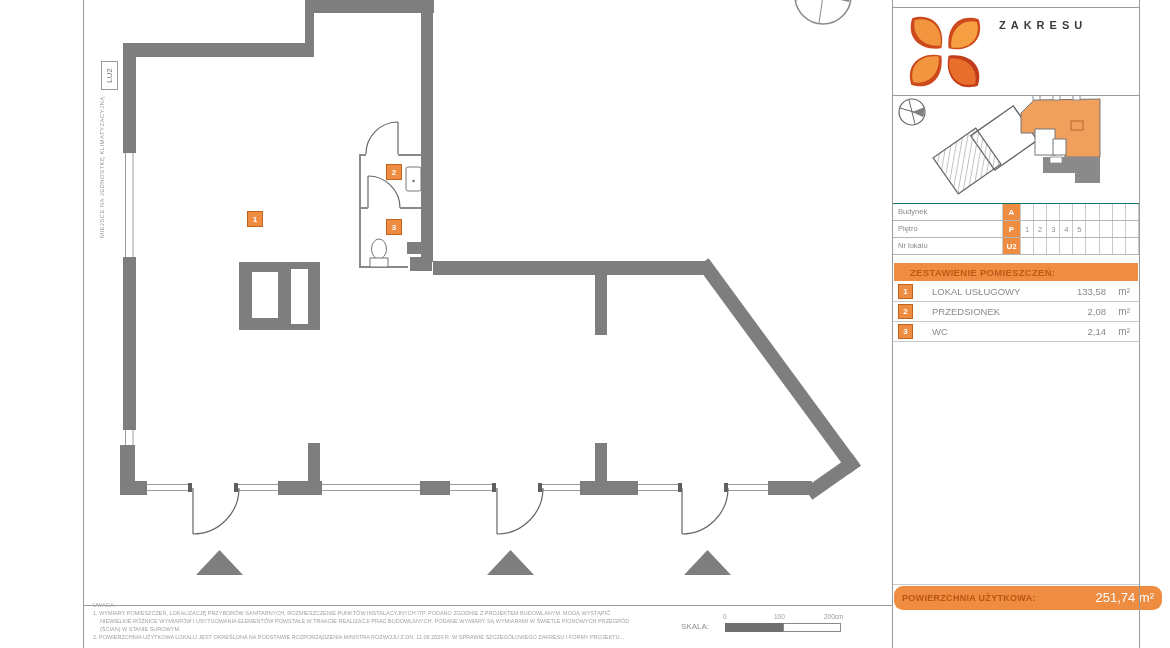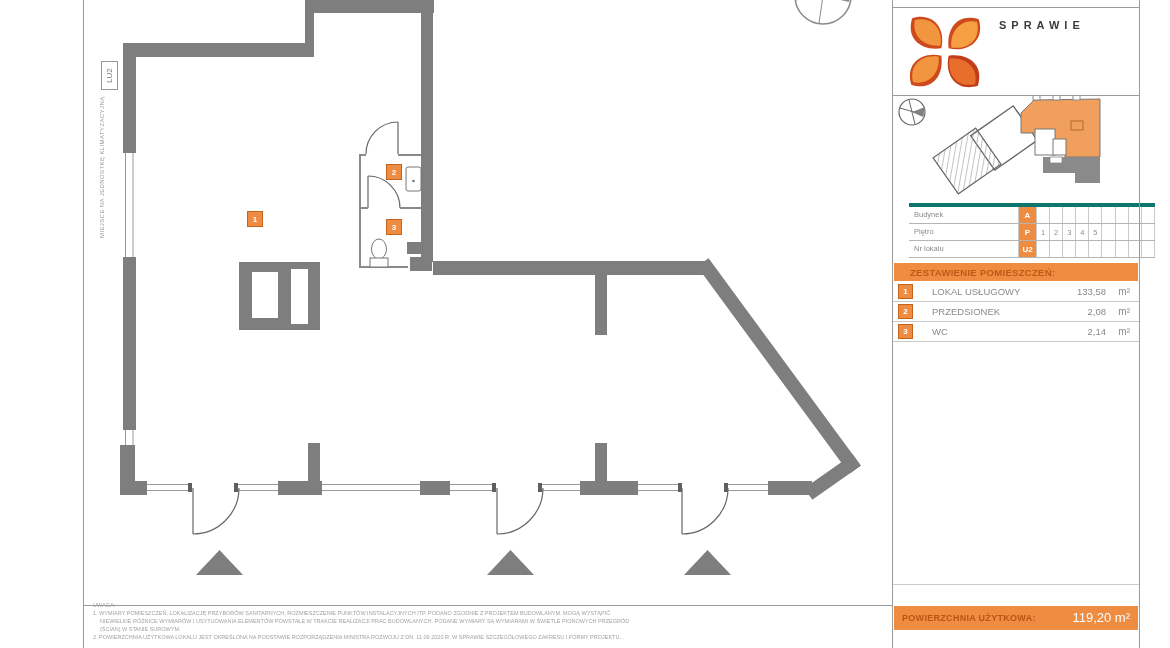--- a/index.html
+++ b/index.html
@@ -33,41 +33,41 @@
 
   
   #panel{position:absolute;left:893px;top:0;width:246px;height:648px;}
   #logo-cell{position:absolute;left:0;top:7px;width:246px;height:88px;}
   #logo-text{position:absolute;left:104px;top:12px;color:#3b3b3b;}
   #logo-text .l1{font-size:11px;font-weight:bold;letter-spacing:5px;margin:0 0 3px 2px;}
   #logo-text .l2,#logo-text .l3{font-size:23px;font-weight:bold;letter-spacing:0px;line-height:25px;margin:0;}
   #site-cell{position:absolute;left:0;top:95px;width:246px;height:108px;}
 
   
-  #info-table{position:absolute;left:16px;top:203px;width:246px;height:49px;border-top:4px solid #0f766e;}
+  #info-table{position:absolute;left:0;top:203px;width:246px;height:49px;border-top:1px solid #0f766e;}
   .it-row{position:relative;height:16px;border-bottom:1px solid #b5b5b5;display:flex;}
   .it-label{width:110px;font-size:7.5px;color:#8a8a8a;padding:3px 0 0 5px;box-sizing:border-box;border-right:1px solid #c9c9c9;}
   .it-code{width:18px;background:#EE8C42;color:#fff;font-size:8px;font-weight:bold;
            display:flex;align-items:center;justify-content:center;border-right:1px solid #c9c9c9;box-sizing:border-box;}
   .it-cell{width:13.1px;font-size:7.5px;color:#8f8f8f;display:flex;align-items:center;justify-content:center;
            border-right:1px solid #c9c9c9;box-sizing:border-box;}
 
   
   #rooms-header{position:absolute;left:1px;top:263px;width:244px;height:18px;background:#EE8C42;
                 color:#bf5817;font-size:9.5px;font-weight:bold;letter-spacing:.3px;
                 display:flex;align-items:center;padding-left:16px;box-sizing:border-box;}
   .room-row{position:absolute;left:1px;width:244px;height:20px;}
   .room-chip{position:absolute;left:4px;top:3px;width:13px;height:13px;background:#EE8C42;border:1px solid #c2641d;
              color:#fff;font-size:8px;font-weight:bold;display:flex;align-items:center;justify-content:center;}
   .room-name{position:absolute;left:30px;top:5px;font-size:9.5px;color:#8a8a8a;margin-left:8px;}
   .room-area{position:absolute;right:32px;top:5px;font-size:9.5px;color:#8a8a8a;text-align:right;}
   .room-unit{position:absolute;right:8px;top:5px;font-size:10px;color:#8a8a8a;}
 
   
-  #footer-bar{position:absolute;left:1px;top:606px;width:244px;height:24px;background:#EE8C42;}
+  #footer-bar{position:absolute;left:1px;top:586px;width:268px;height:24px;background:#EE8C42;border-radius:9px;}
   #footer-bar .fl{position:absolute;left:8px;top:7px;font-size:9px;font-weight:bold;color:#b85513;letter-spacing:.3px;}
   #footer-bar .fv{position:absolute;right:8px;top:4px;font-size:13px;color:#fdfdfd;}
 </style>
 </head>
 <body>
 
 <div id="page">
 
   <svg class="abs" style="left:83px;top:0;" width="810" height="605" viewBox="83 0 810 605">
     <g fill="#7e7e7e">
@@ -179,20 +179,28 @@
   <div class="marker" style="left:386px;top:219px;">3</div>
 
   <div id="notes">
     <p class="nt">UWAGA:</p>
     <p class="nt">1. WYMIARY POMIESZCZEŃ, LOKALIZACJĘ PRZYBORÓW SANITARNYCH, ROZMIESZCZENIE PUNKTÓW INSTALACYJNYCH ITP. PODANO ZGODNIE Z PROJEKTEM BUDOWLANYM. MOGĄ WYSTĄPIĆ</p>
     <p class="nt" style="margin-left:7px;">NIEWIELKIE RÓŻNICE WYMIARÓW I USYTUOWANIA ELEMENTÓW POWSTAŁE W TRAKCIE REALIZACJI PRAC BUDOWLANYCH. PODANE WYMIARY SĄ WYMIARAMI W ŚWIETLE PIONOWYCH PRZEGRÓD</p>
     <p class="nt" style="margin-left:7px;">(ŚCIAN) W STANIE SUROWYM.</p>
     <p class="nt">2. POWIERZCHNIA UŻYTKOWA LOKALU JEST OKREŚLONA NA PODSTAWIE ROZPORZĄDZENIA MINISTRA ROZWOJU Z DN. 11.09.2020 R. W SPRAWIE SZCZEGÓŁOWEGO ZAKRESU I FORMY PROJEKTU...</p>
   </div>
 
+  <div id="scale">
+    <span class="lbl">SKALA:</span>
+    <span class="tick" style="left:42px;">0</span>
+    <span class="tick" style="left:93px;">100</span>
+    <span class="tick" style="left:143px;">200cm</span>
+    <div class="seg-dark"></div>
+    <div class="seg-light"></div>
+  </div>
 
   <div id="panel">
 
     <div id="logo-cell">
       <svg class="abs" style="left:8px;top:4px;" width="88" height="82" viewBox="0 0 90 90">
         <g>
           <g>
             <path d="M41 41 C18 44 2 30 9 8 C31 1 46 18 41 41 Z" fill="#CE4A1D"></path>
             <path d="M40 38 C22 40 8 27 12 10 C30 5 43 19 40 38 Z" fill="#F1953F"></path>
           </g>
@@ -204,21 +212,21 @@
             <path d="M41 41 C18 44 2 30 9 8 C31 1 46 18 41 41 Z" fill="#C23D1B"></path>
             <path d="M40 38 C22 40 8 27 12 10 C30 5 43 19 40 38 Z" fill="#E86F2B"></path>
           </g>
           <g transform="rotate(270 45 45)">
             <path d="M41 41 C18 44 2 30 9 8 C31 1 46 18 41 41 Z" fill="#CE4A1D"></path>
             <path d="M40 38 C22 40 8 27 12 10 C30 5 43 19 40 38 Z" fill="#F1953F"></path>
           </g>
         </g>
       </svg>
       <div id="logo-text">
-        <p class="l1">SPRAWIE</p>
+        <p class="l1">ZAKRESU</p>
       </div>
     </div>
 
     <div id="site-cell">
       <svg width="246" height="108" viewBox="0 0 246 108">
         <defs>
           <pattern id="hatch" width="5" height="5" patternTransform="rotate(45)" patternUnits="userSpaceOnUse">
             <line x1="0" y1="0" x2="0" y2="5" stroke="#9a9a9a" stroke-width="1.2"></line>
           </pattern>
         </defs>
@@ -302,21 +310,21 @@
     </div>
     <div class="room-row" style="top:321px;">
       <div class="room-chip">3</div>
       <div class="room-name">WC</div>
       <div class="room-area">2,14</div>
       <div class="room-unit">m²</div>
     </div>
 
     <div id="footer-bar">
       <span class="fl">POWIERZCHNIA UŻYTKOWA:</span>
-      <span class="fv">119,20 m²</span>
+      <span class="fv">251,74 m²</span>
     </div>
   </div>
 
   <div class="vline" style="left:83px;top:0;height:648px;"></div>
   <div class="vline" style="left:892px;top:0;height:648px;"></div>
   <div class="vline" style="left:1139px;top:0;height:648px;"></div>
   <div class="hline" style="left:83px;top:605px;width:810px;"></div>
   <div class="hline" style="left:893px;top:7px;width:247px;"></div>
   <div class="hline" style="left:893px;top:95px;width:247px;"></div>
   <div class="hline-light" style="left:893px;top:301px;width:246px;"></div>

